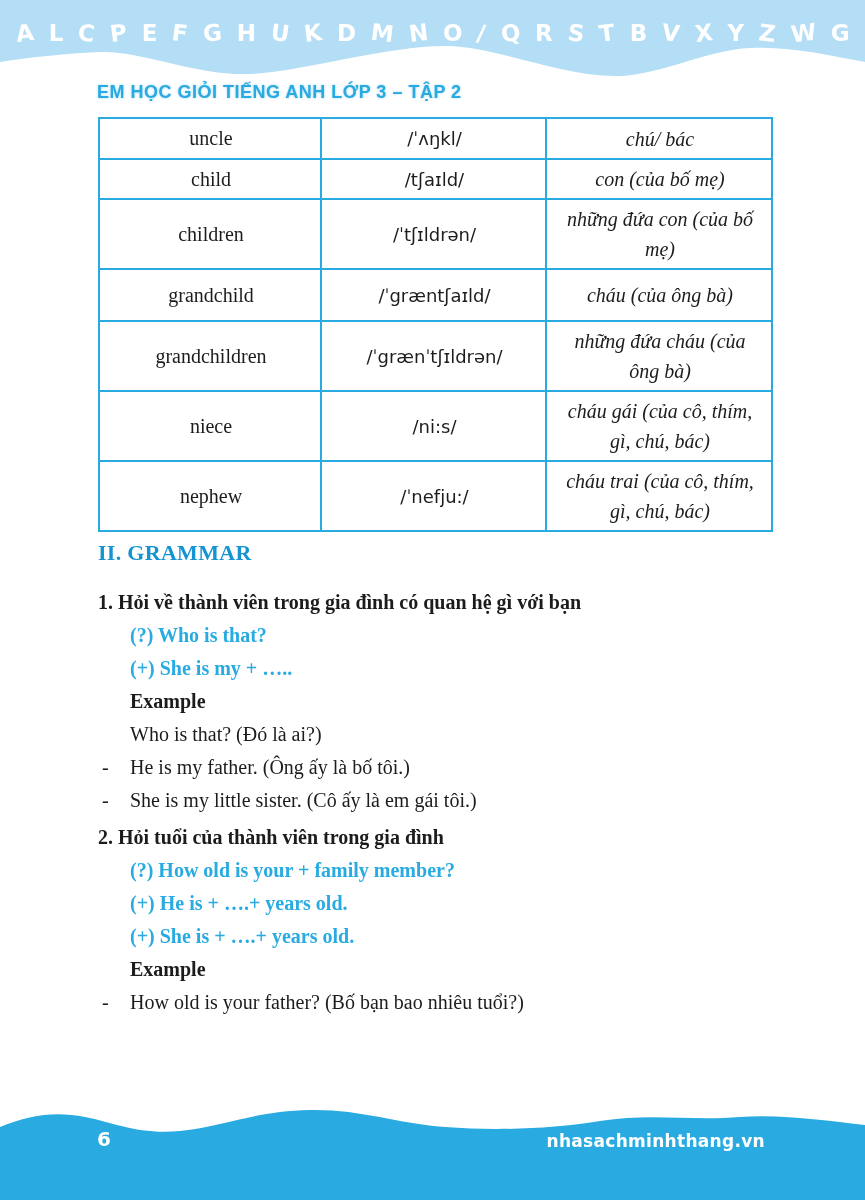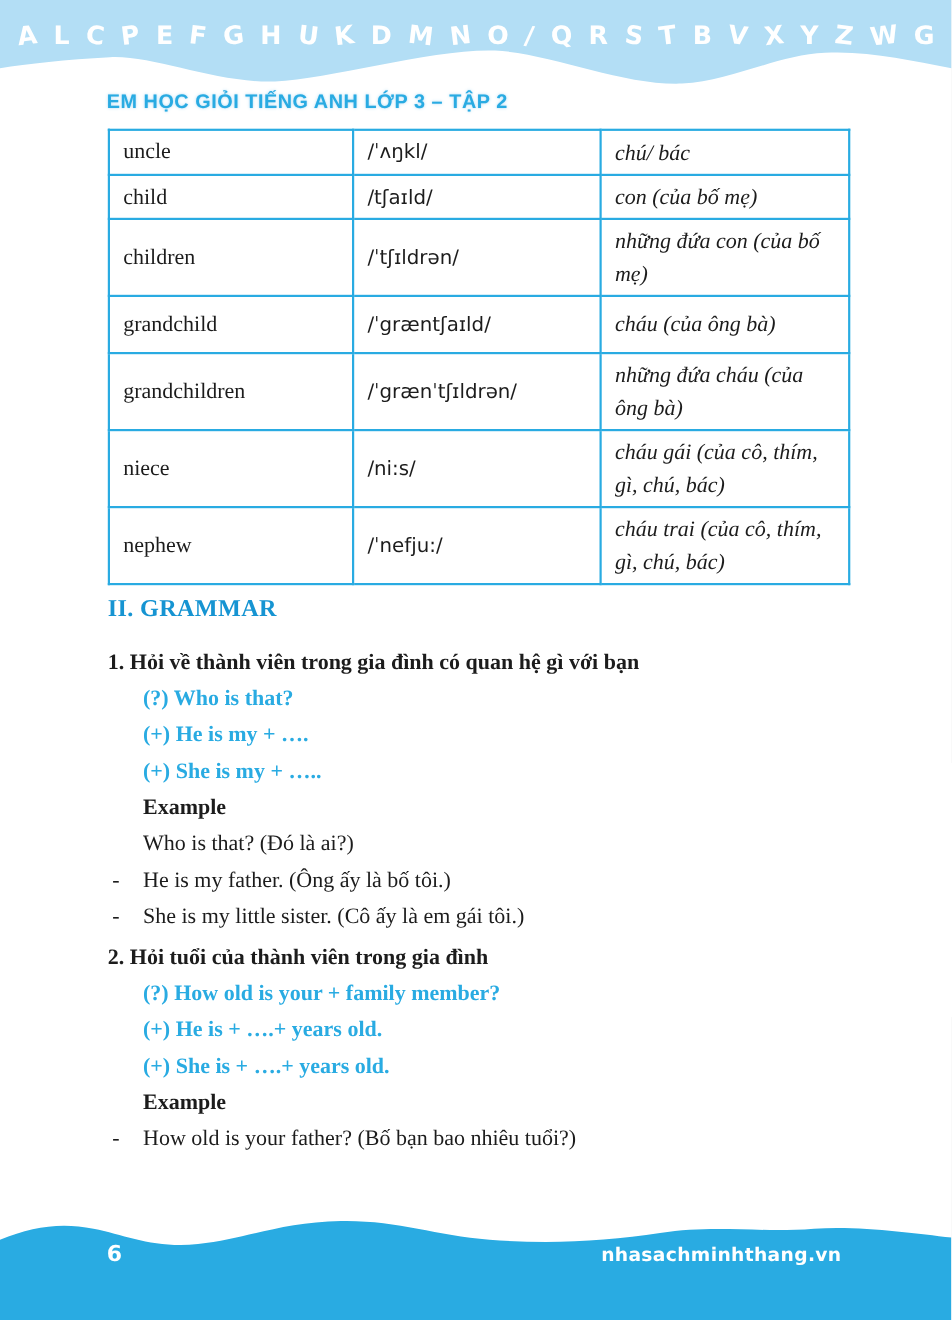--- a/index.html
+++ b/index.html
@@ -27,21 +27,21 @@
     position:absolute;left:97px;top:82px;
     font-family:"Liberation Sans",sans-serif;font-weight:800;font-size:18px;
     letter-spacing:0.5px;color:var(--accent);
     text-shadow:0 0 3px rgba(179,222,245,.95), 0 0 1px rgba(179,222,245,.9);
     white-space:nowrap;
   }
 
   
   table.vocab{
     position:absolute;left:98px;top:117px;width:673px;
-    border-collapse:collapse;table-layout:fixed;
+    border-collapse:collapse;table-layout:fixed;text-align:center;
   }
   table.vocab td{
     border:2px solid var(--accent);
     vertical-align:middle;padding:4px 10px 4px 12px;color:var(--ink);
   }
   td.col-word{width:222px;font-family:"Liberation Serif",serif;font-size:20px;}
   td.col-ipa{width:225px;font-family:"DejaVu Sans",sans-serif;font-size:18px;}
   td.col-meaning{width:226px;font-family:"Liberation Serif",serif;font-style:italic;font-size:20px;line-height:1.5;}
 
   
@@ -154,21 +154,20 @@
           <td class="col-meaning">cháu trai (của cô, thím, gì, chú, bác)</td>
         </tr>
       </tbody>
   </table>
 
   <div class="grammar">
     <div class="g-heading">II. GRAMMAR</div>
 
     <div class="g-line g-rule-title">1. Hỏi về thành viên trong gia đình có quan hệ gì với bạn</div>
     <div class="g-line g-cyan">(?)  Who is that?</div>
-    <div class="g-line g-cyan">(+) He is my + ….</div>
     <div class="g-line g-cyan">(+) She is my + …..</div>
     <div class="g-line g-bold">Example</div>
     <div class="g-line g-plain">Who is that? (Đó là ai?)</div>
     <div class="g-line g-dash">
       <span class="dash">-</span>
       <span>He is my father. (Ông ấy là bố tôi.)</span>
     </div>
     <div class="g-line g-dash">
       <span class="dash">-</span>
       <span>She is my little sister. (Cô ấy là em gái tôi.)</span>

